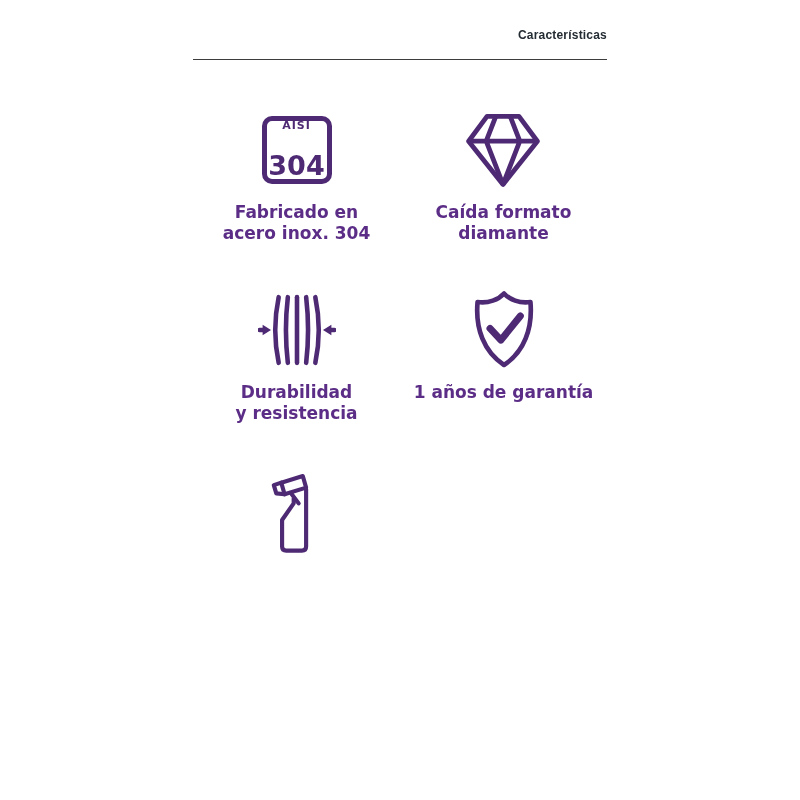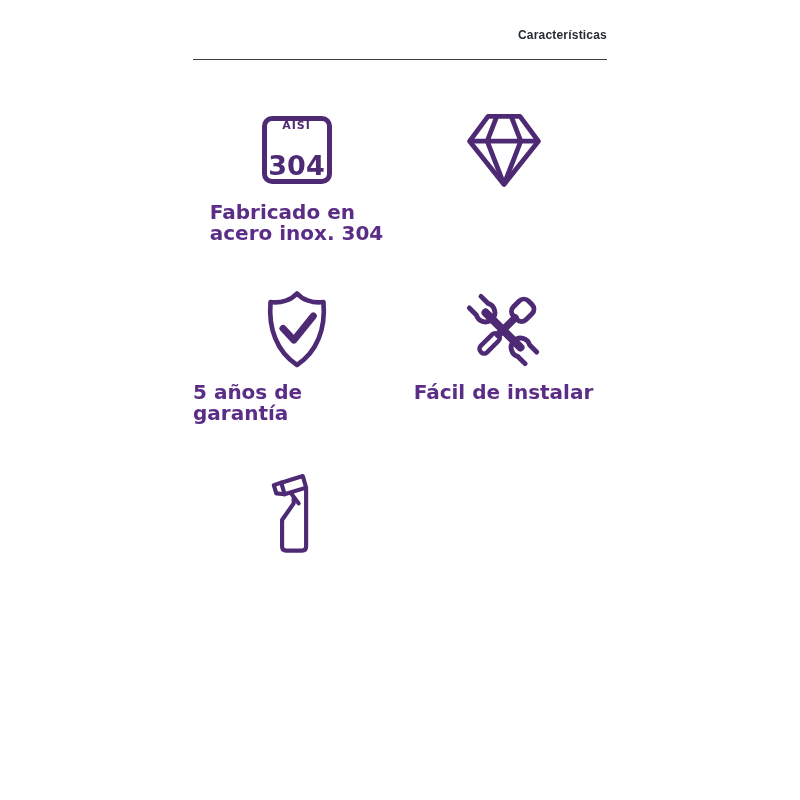--- a/index.html
+++ b/index.html
@@ -31,24 +31,24 @@
     margin-top: 48px;
     display: grid;
     grid-template-columns: 1fr 1fr;
     row-gap: 44px;
     justify-items: center;
   }
   .feature { display: flex; flex-direction: column; align-items: center; min-height: 136px; }
   .icon-box { height: 84px; display: flex; align-items: center; justify-content: center; }
   .label {
     margin-top: 10px;
-    font-size: 20px;
+    font-size: 17px;
     font-weight: bold;
     color: var(--label-color, #5b2d86);
-    text-align: left;
+    text-align: center;
     line-height: 21px;
     white-space: pre-line;
   }
   svg { stroke: var(--icon-color, #4e2a74); fill: none; }
   svg .fill { fill: var(--icon-color, #4e2a74); stroke: none; }
   .badge {
     box-sizing: border-box;
     width: 70px; height: 68px;
     border: 5px solid var(--icon-color, #4e2a74);
     border-radius: 10px;
@@ -79,50 +79,52 @@
 acero inox. 304</div>
     </div>
 
     <div class="feature">
       <div class="icon-box">
         <svg width="80" height="82" viewBox="0 0 100 102" stroke-width="6" stroke-linejoin="round">
           <path d="M30 9 H70 L93 40 L50 94 L7 40 Z"></path>
           <path d="M7 40 H93 M41 9 L29 40 M59 9 L71 40 M29 40 L50 94 M71 40 L50 94"></path>
         </svg>
       </div>
+      <div class="label">Caída formato
+diamante</div>
     </div>
 
+    <div class="feature">
+      <div class="icon-box">
+        <svg width="78" height="84" viewBox="0 0 100 110" stroke-width="6" stroke-linecap="round">
+          <path d="M26 12 Q17 55 26 98"></path>
+          <path d="M38 12 Q33 55 38 98"></path>
+          <path d="M50 12 Q50 55 50 98"></path>
+          <path d="M62 12 Q67 55 62 98"></path>
+          <path d="M74 12 Q83 55 74 98"></path>
+          <path d="M1 55 L6 55"></path>
+          <polygon class="fill" points="5,48 16,55 5,62"></polygon>
+          <path d="M94 55 L99 55"></path>
+          <polygon class="fill" points="95,48 84,55 95,62"></polygon>
+        </svg>
+      </div>
+      <div class="label">Durabilidad
+y resistencia</div>
+    </div>
 
     <div class="feature">
       <div class="icon-box">
         <svg width="78" height="84" viewBox="0 0 100 108" stroke-linejoin="round">
           <path d="M50 7 C43 15 30 20 16 18 C13 52 24 82 50 99 C76 82 87 52 84 18 C70 20 57 15 50 7 Z" stroke-width="6"></path>
           <path d="M32 52 L46 67 L71 36" stroke-width="9" stroke-linecap="round"></path>
         </svg>
       </div>
-      <div class="label">5 años de garantía</div>
+      <div class="label">1 años de garantía</div>
     </div>
 
-    <div class="feature">
-      <div class="icon-box">
-        <svg width="82" height="82" viewBox="0 0 100 100" stroke-linejoin="round" stroke-linecap="round">
-          <g transform="translate(50,50) rotate(45)">
-            <rect x="-11" y="-47" width="22" height="26" rx="8" stroke-width="6"></rect>
-            <line x1="0" y1="-21" x2="0" y2="8" stroke-width="9"></line>
-            <rect x="-5.5" y="8" width="11" height="30" rx="5" stroke-width="5.5"></rect>
-          </g>
-          <g transform="translate(50,50) rotate(-45)">
-            <line x1="0" y1="-30" x2="0" y2="30" stroke-width="10"></line>
-            <path d="M-10 -48 L-10 -36 A 11.5 11.5 0 1 0 10 -36 L10 -48" stroke-width="6"></path>
-            <path d="M-10 48 L-10 36 A 11.5 11.5 0 1 1 10 36 L10 48" stroke-width="6"></path>
-          </g>
-        </svg>
-      </div>
-      <div class="label">Fácil de instalar</div>
-    </div>
 
 
     <div class="feature">
       <div class="icon-box">
         <svg width="58" height="90" viewBox="0 0 70 108" stroke-width="5" stroke-linejoin="round" stroke-linecap="round">
           <path d="M16 21 L42 13 L46 27 L20 35 Z"></path>
           <path d="M16 21 L7 24 L10 34 L20 35"></path>
           <path d="M28 34 L37 46"></path>
           <path d="M46 29 L46 98 Q46 103 41 103 L22 103 Q17 103 17 98 L17 66 L31 46 L31 40"></path>
         </svg>

